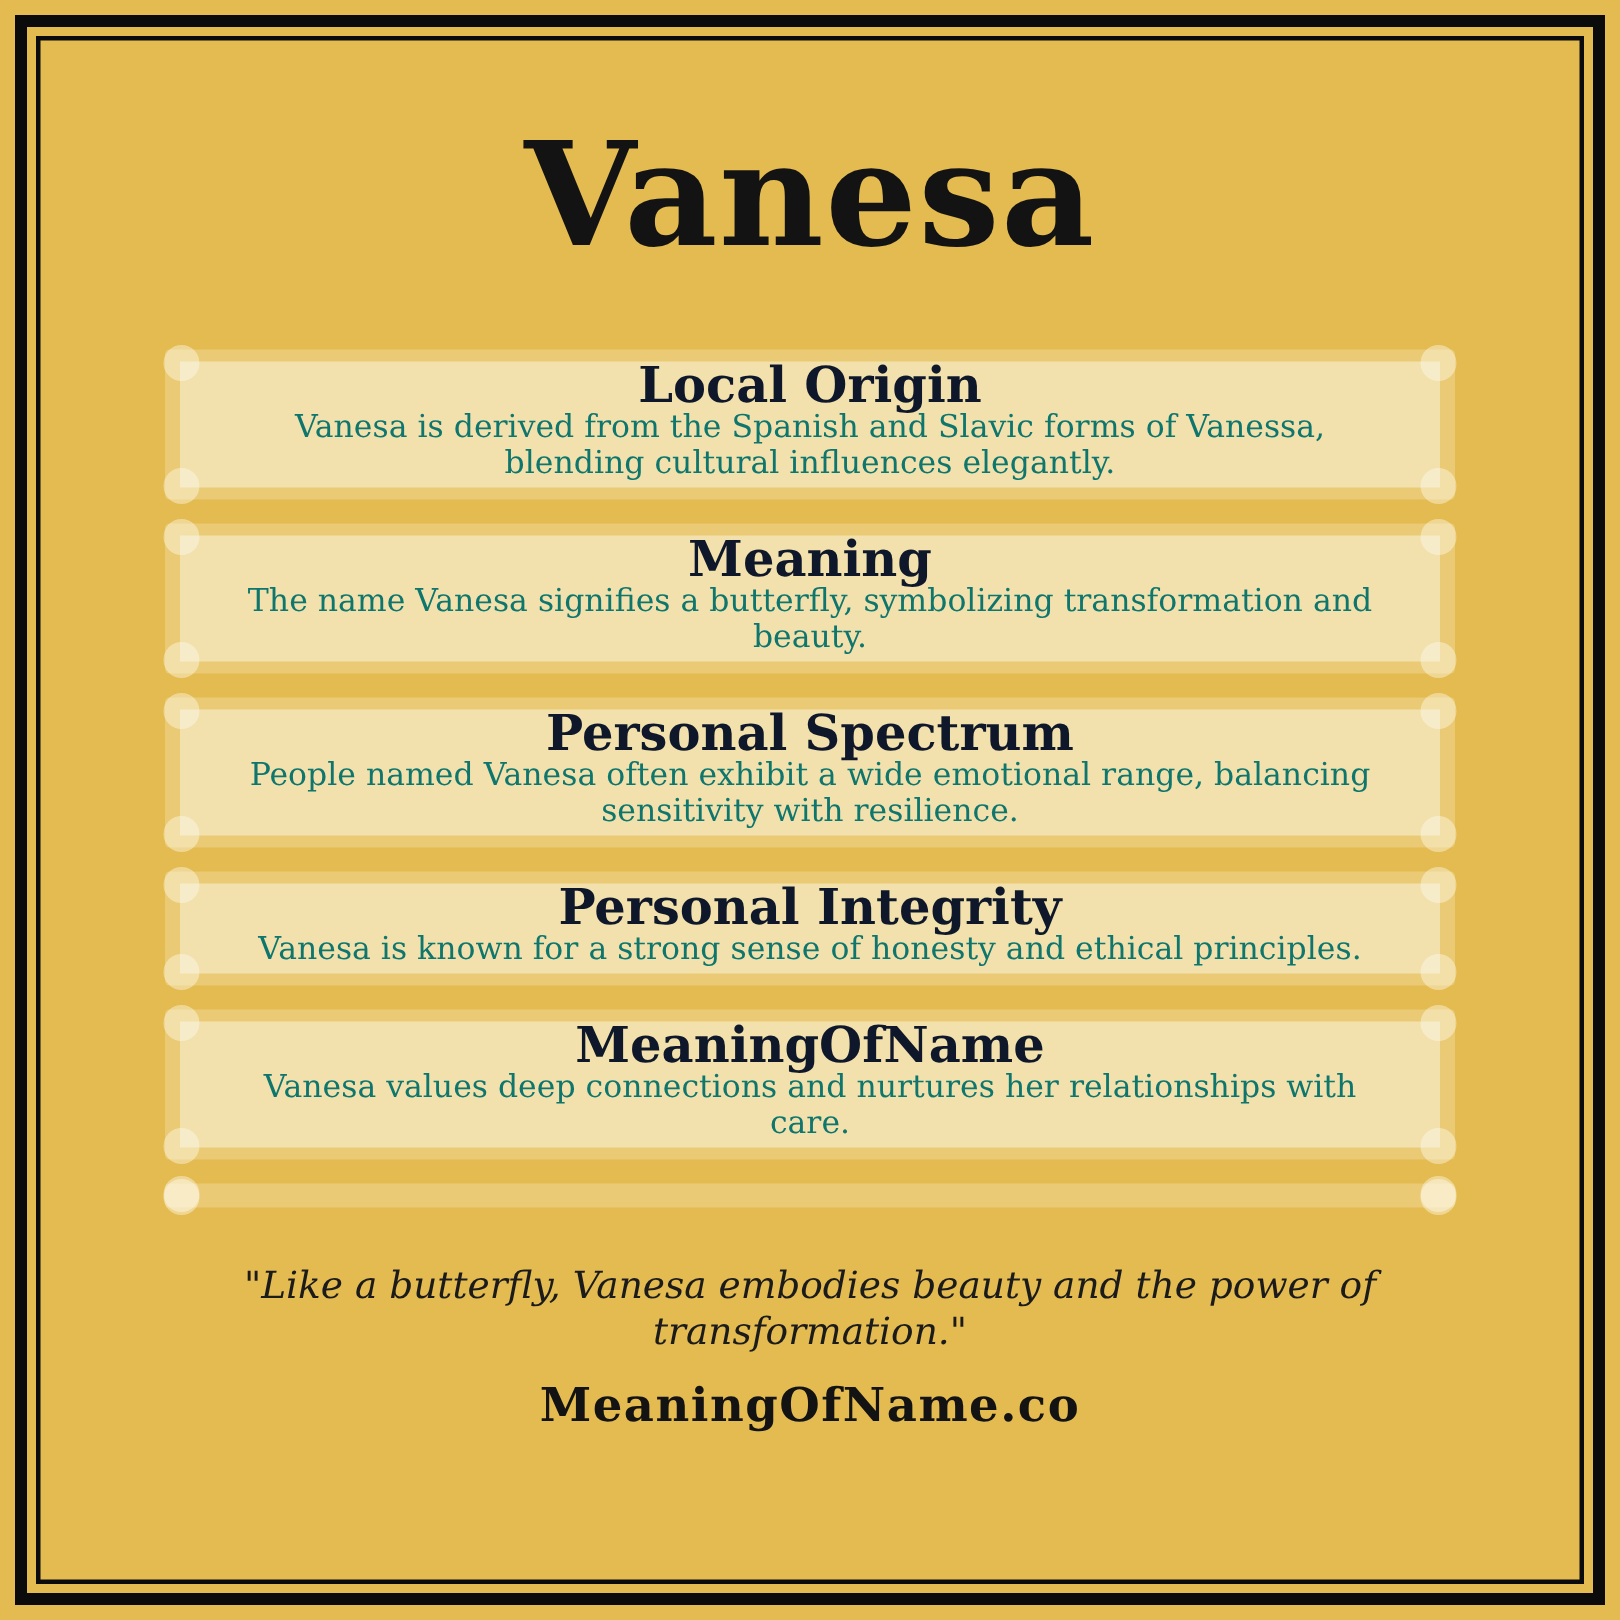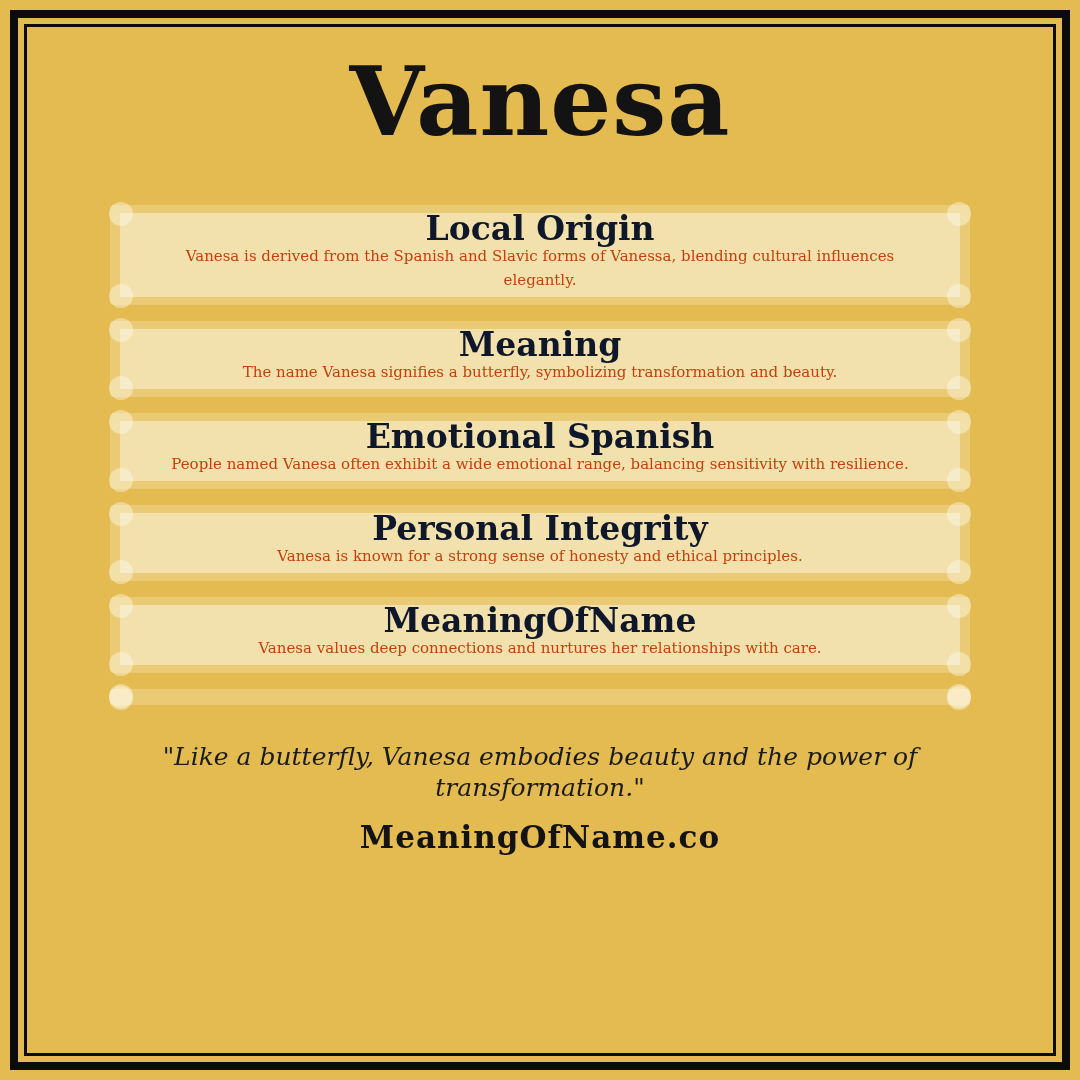--- a/index.html
+++ b/index.html
@@ -15,21 +15,21 @@
     border: 8px solid #0b0b0b;
     pointer-events: none;
   }
   .border-inner {
     position: absolute; inset: 24px;
     border: 3px solid #0b0b0b;
     pointer-events: none;
   }
   .content {
     position: absolute; inset: 27px;
-    display: flex; flex-direction: column; align-items: center;
+    display: flex; flex-direction: column; align-items: center; margin-top: 28px;
   }
   .title {
     margin: 22px 0 0;
     font-size: 96px; font-weight: bold;
     line-height: 1.1; letter-spacing: 1px;
     color: #131313; text-align: center;
   }
   .sections {
     width: 860px; margin-top: 50px;
     display: flex; flex-direction: column; gap: 16px;
@@ -43,22 +43,22 @@
   .card-inner {
     background: #f2e1ac;
     text-align: center;
     padding: 1px 28px 5px;
   }
   .card h2 {
     margin: 0; font-size: 33px; font-weight: bold;
     line-height: 30px; color: #0f172a;
   }
   .card p {
-    margin: 0; font-size: 15px; line-height: 24px;
-    color: #c2410c;
+    margin: 0; font-size: 21px; line-height: 24px;
+    color: #0f766e;
   }
   .dot {
     position: absolute; width: 24px; height: 24px;
     border-radius: 50%;
     background: rgba(255, 252, 240, 0.42);
   }
   .dot.tl { top: -3px; left: -1px; }
   .dot.tr { top: -3px; right: -1px; }
   .dot.bl { bottom: -3px; left: -1px; }
   .dot.br { bottom: -3px; right: -1px; }
@@ -107,21 +107,21 @@
         <p>The name Vanesa signifies a butterfly, symbolizing transformation and beauty.</p>
       </div>
     </div>
 
     <div class="card">
       <span class="dot tl"></span>
       <span class="dot tr"></span>
       <span class="dot bl"></span>
       <span class="dot br"></span>
       <div class="card-inner">
-        <h2>Emotional Spanish</h2>
+        <h2>Personal Spectrum</h2>
         <p>People named Vanesa often exhibit a wide emotional range, balancing sensitivity with resilience.</p>
       </div>
     </div>
 
     <div class="card">
       <span class="dot tl"></span>
       <span class="dot tr"></span>
       <span class="dot bl"></span>
       <span class="dot br"></span>
       <div class="card-inner">

